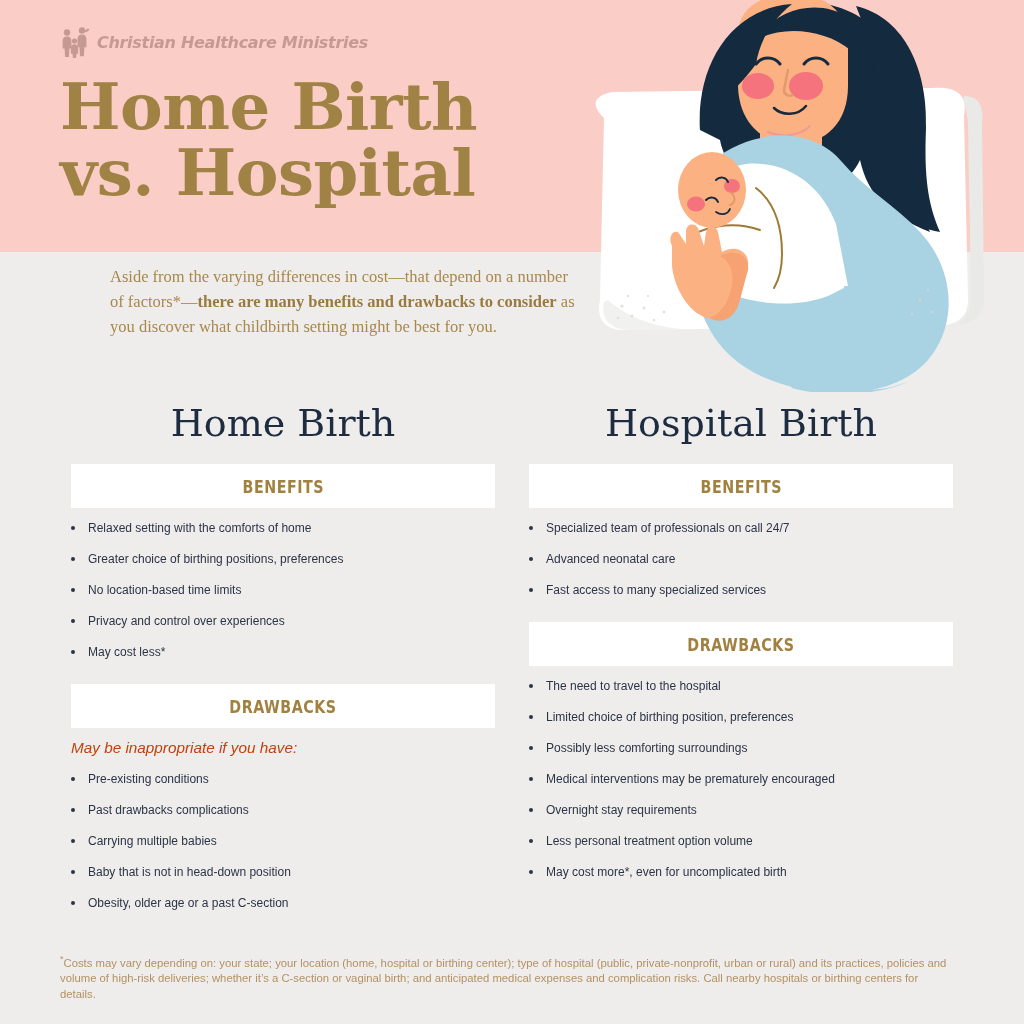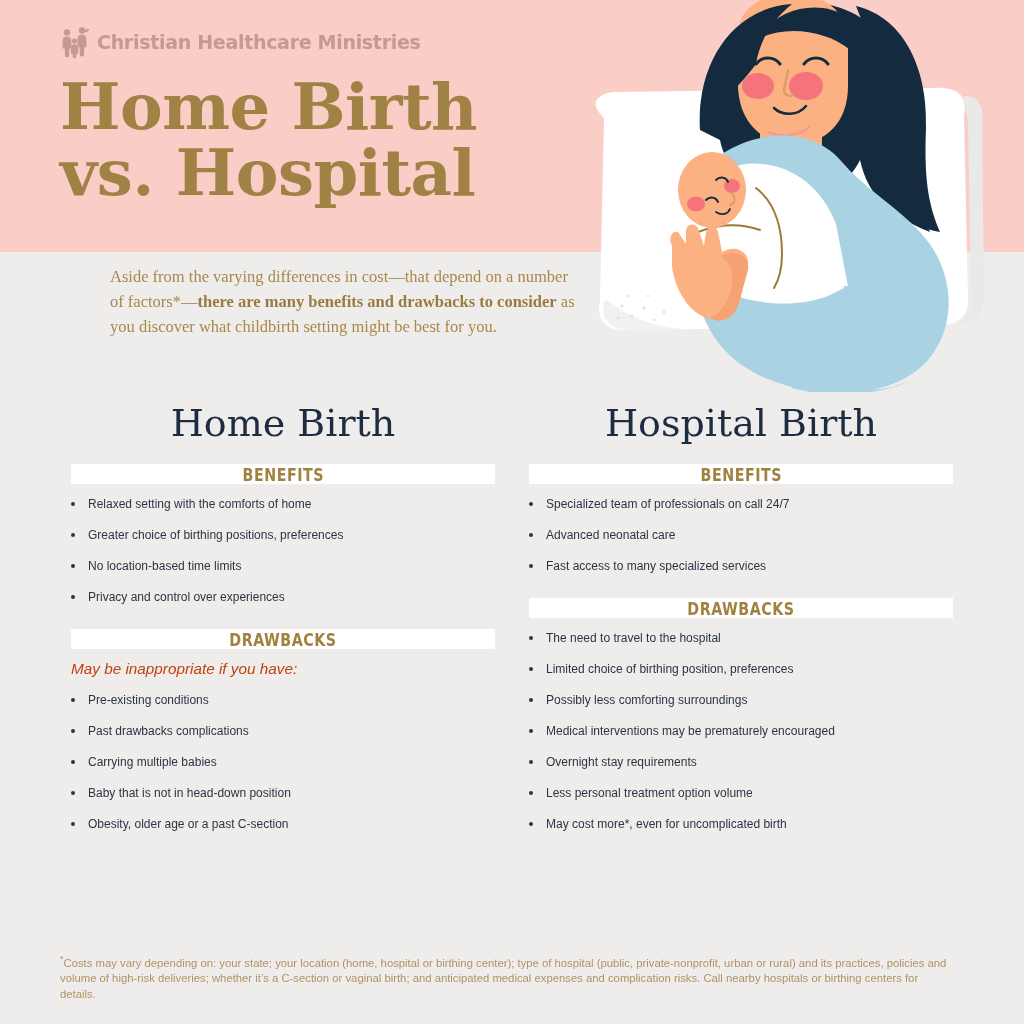--- a/index.html
+++ b/index.html
@@ -23,22 +23,22 @@
   }
 
   
   .logo {
     position:absolute; left:60px; top:26px;
     display:flex; align-items:center; gap:7px;
   }
   .logo-icon { width:30px; height:32px; display:block; }
   .logo-text {
     font-family:"DejaVu Sans", sans-serif;
-    font-weight:bold; 
-    font-size:19px; letter-spacing:-0.3px;
+    font-weight:bold; font-style:italic;
+    font-size:16px; letter-spacing:-0.3px;
     color:#c49a92;
     white-space:nowrap;
   }
 
   
   .main-title {
     position:absolute; left:60px; top:74px;
     width:480px;
     font-family:"DejaVu Serif", serif;
     font-weight:bold;
@@ -67,21 +67,21 @@
   .col-title {
     font-family:"DejaVu Serif", serif;
     font-size:38px; line-height:46px;
     color:#1e2c42;
     text-align:center;
     margin-bottom:18px;
   }
 
   .section-bar {
     background:#ffffff;
-    height:20px;
+    height:44px;
     display:flex; align-items:center; justify-content:center;
     margin:0 11px 10px 11px;
   }
   .section-bar-label {
     font-family:"DejaVu Sans Condensed","Liberation Sans Narrow","Liberation Sans", sans-serif;
     font-weight:bold;
     font-size:18px;
     letter-spacing:0.6px;
     color:#a1813f;
     transform:scaleX(0.88);
@@ -251,20 +251,21 @@
     <div class="col-title">Home Birth</div>
 
     <div class="section-bar">
       <span class="section-bar-label">BENEFITS</span>
     </div>
     <ul class="items">
       <li>Relaxed setting with the comforts of home</li>
       <li>Greater choice of birthing positions, preferences</li>
       <li>No location-based time limits</li>
       <li>Privacy and control over experiences</li>
+      <li>May cost less*</li>
     </ul>
 
     <div class="section-bar gap-before">
       <span class="section-bar-label">DRAWBACKS</span>
     </div>
     <div class="italic-note">May be inappropriate if you have:</div>
     <ul class="items">
       <li>Pre-existing conditions</li>
       <li>Past drawbacks complications</li>
       <li>Carrying multiple babies</li>

